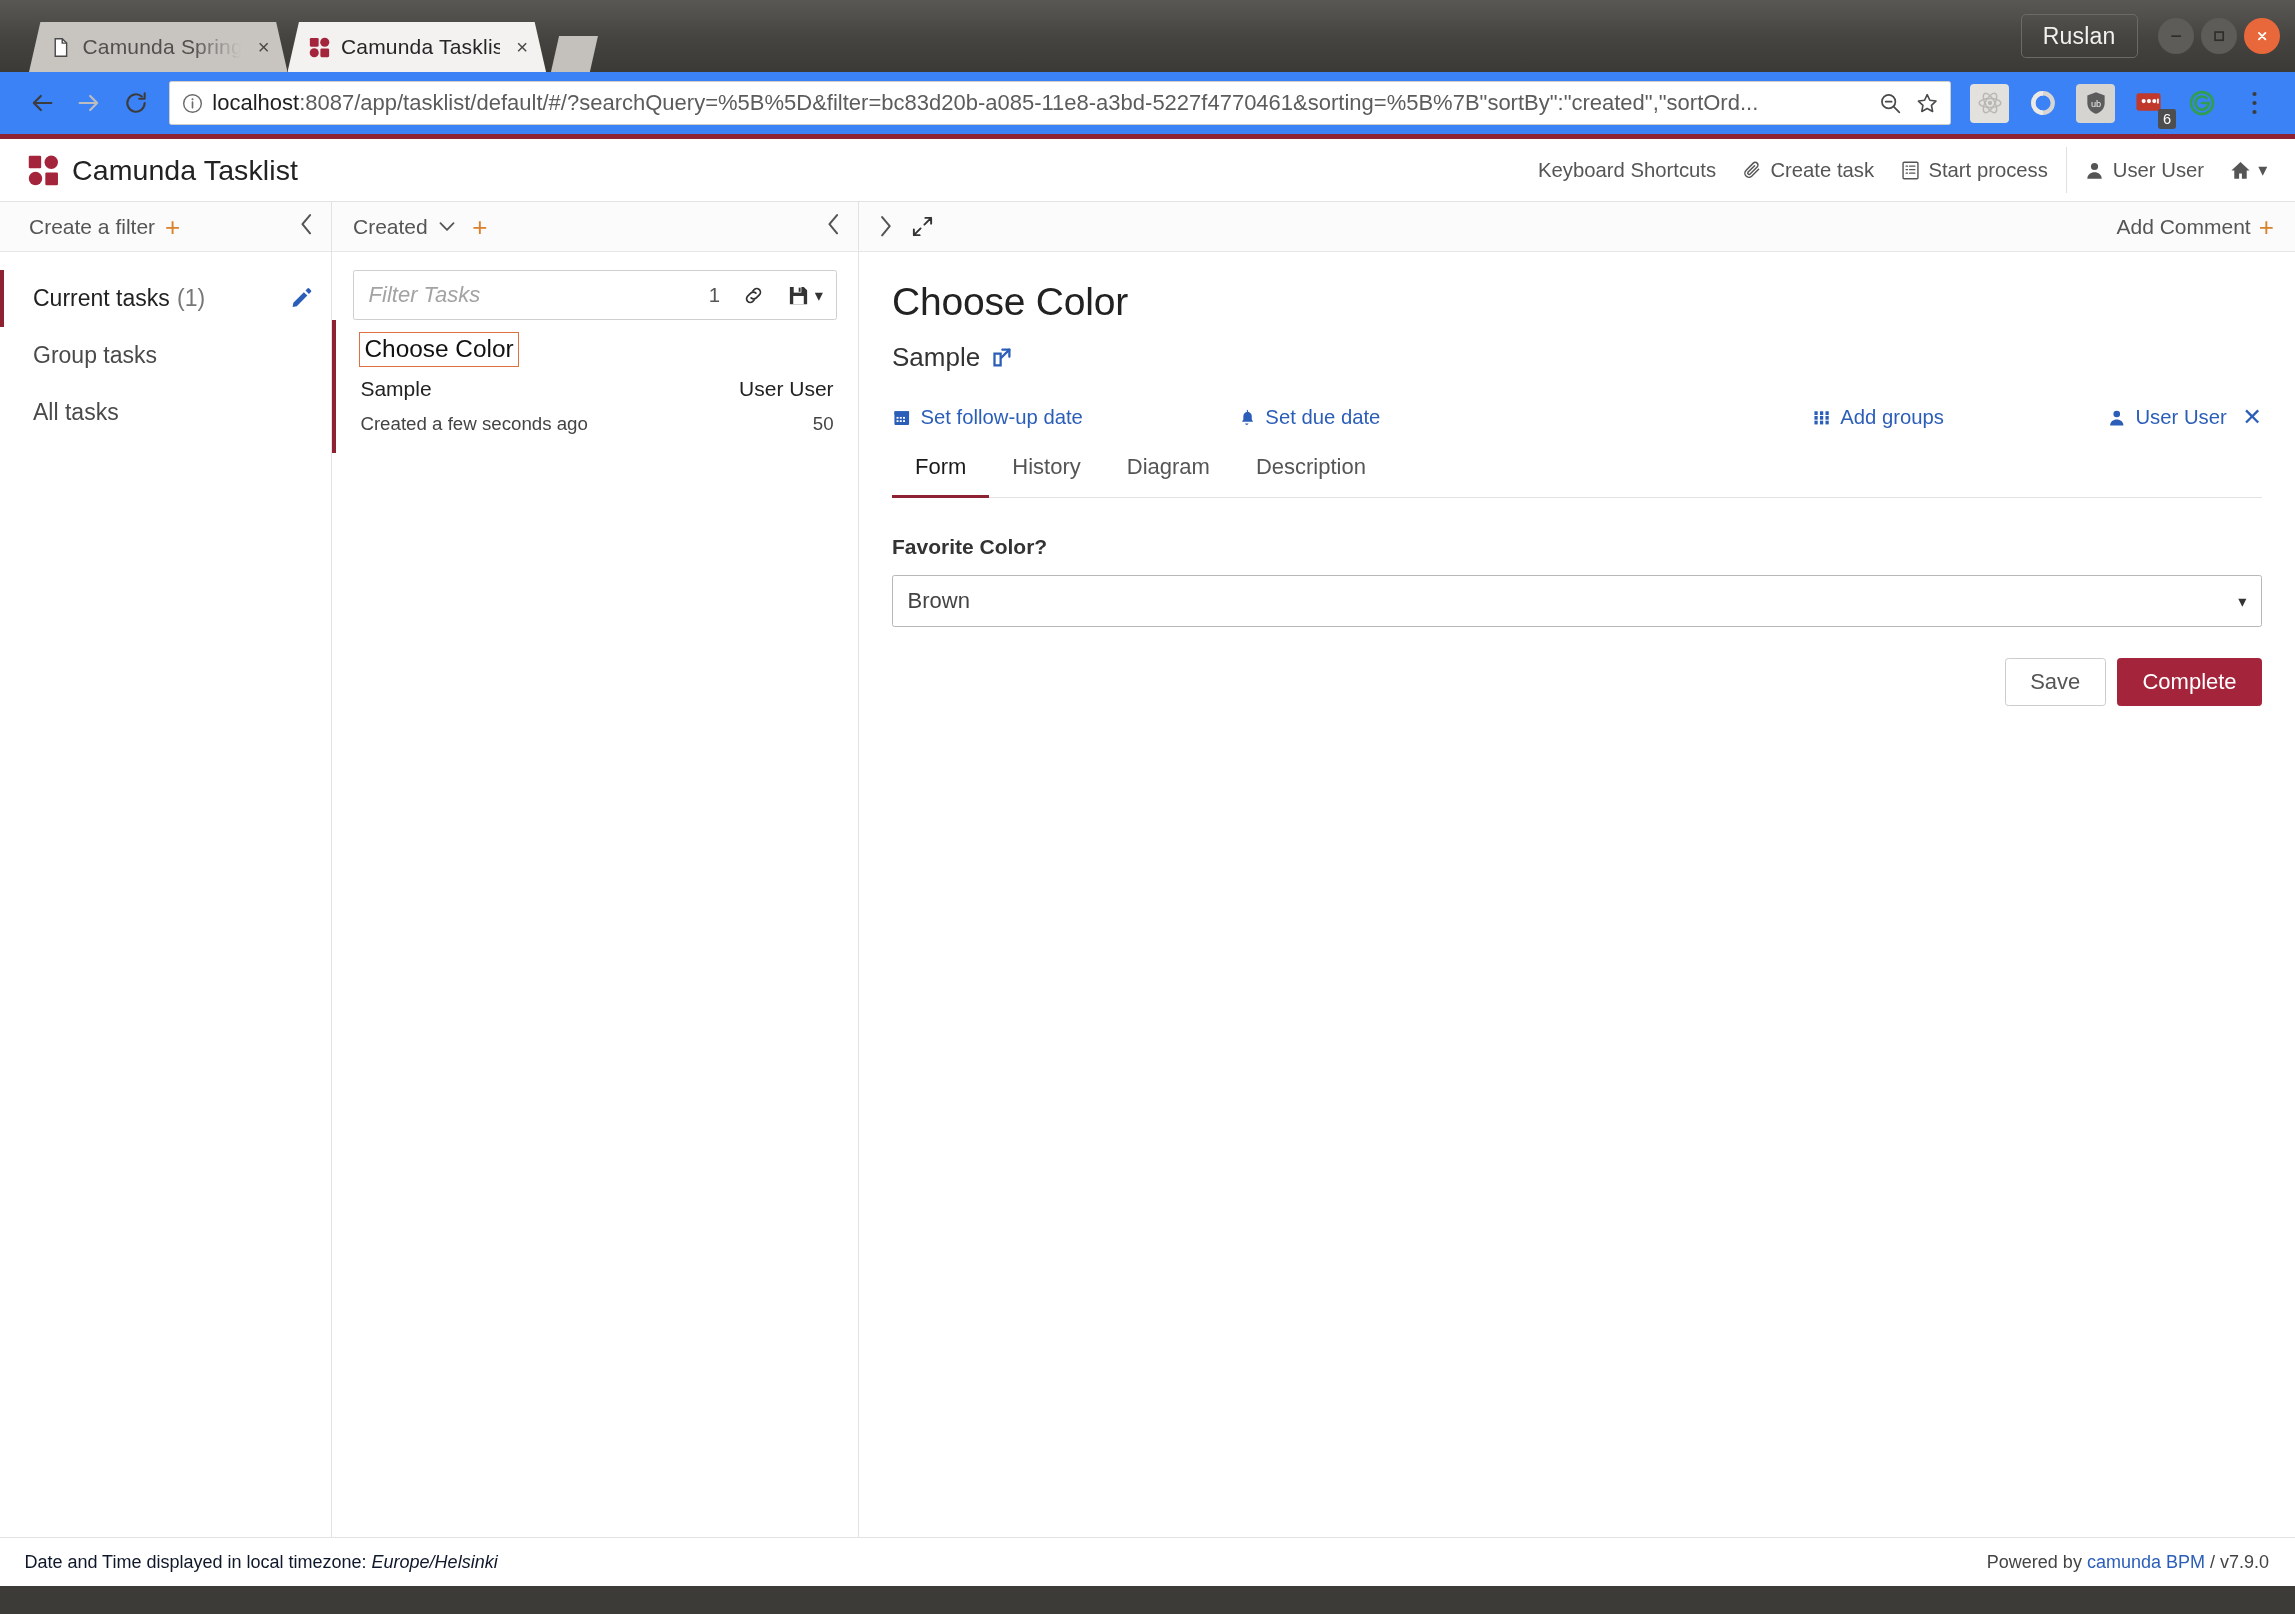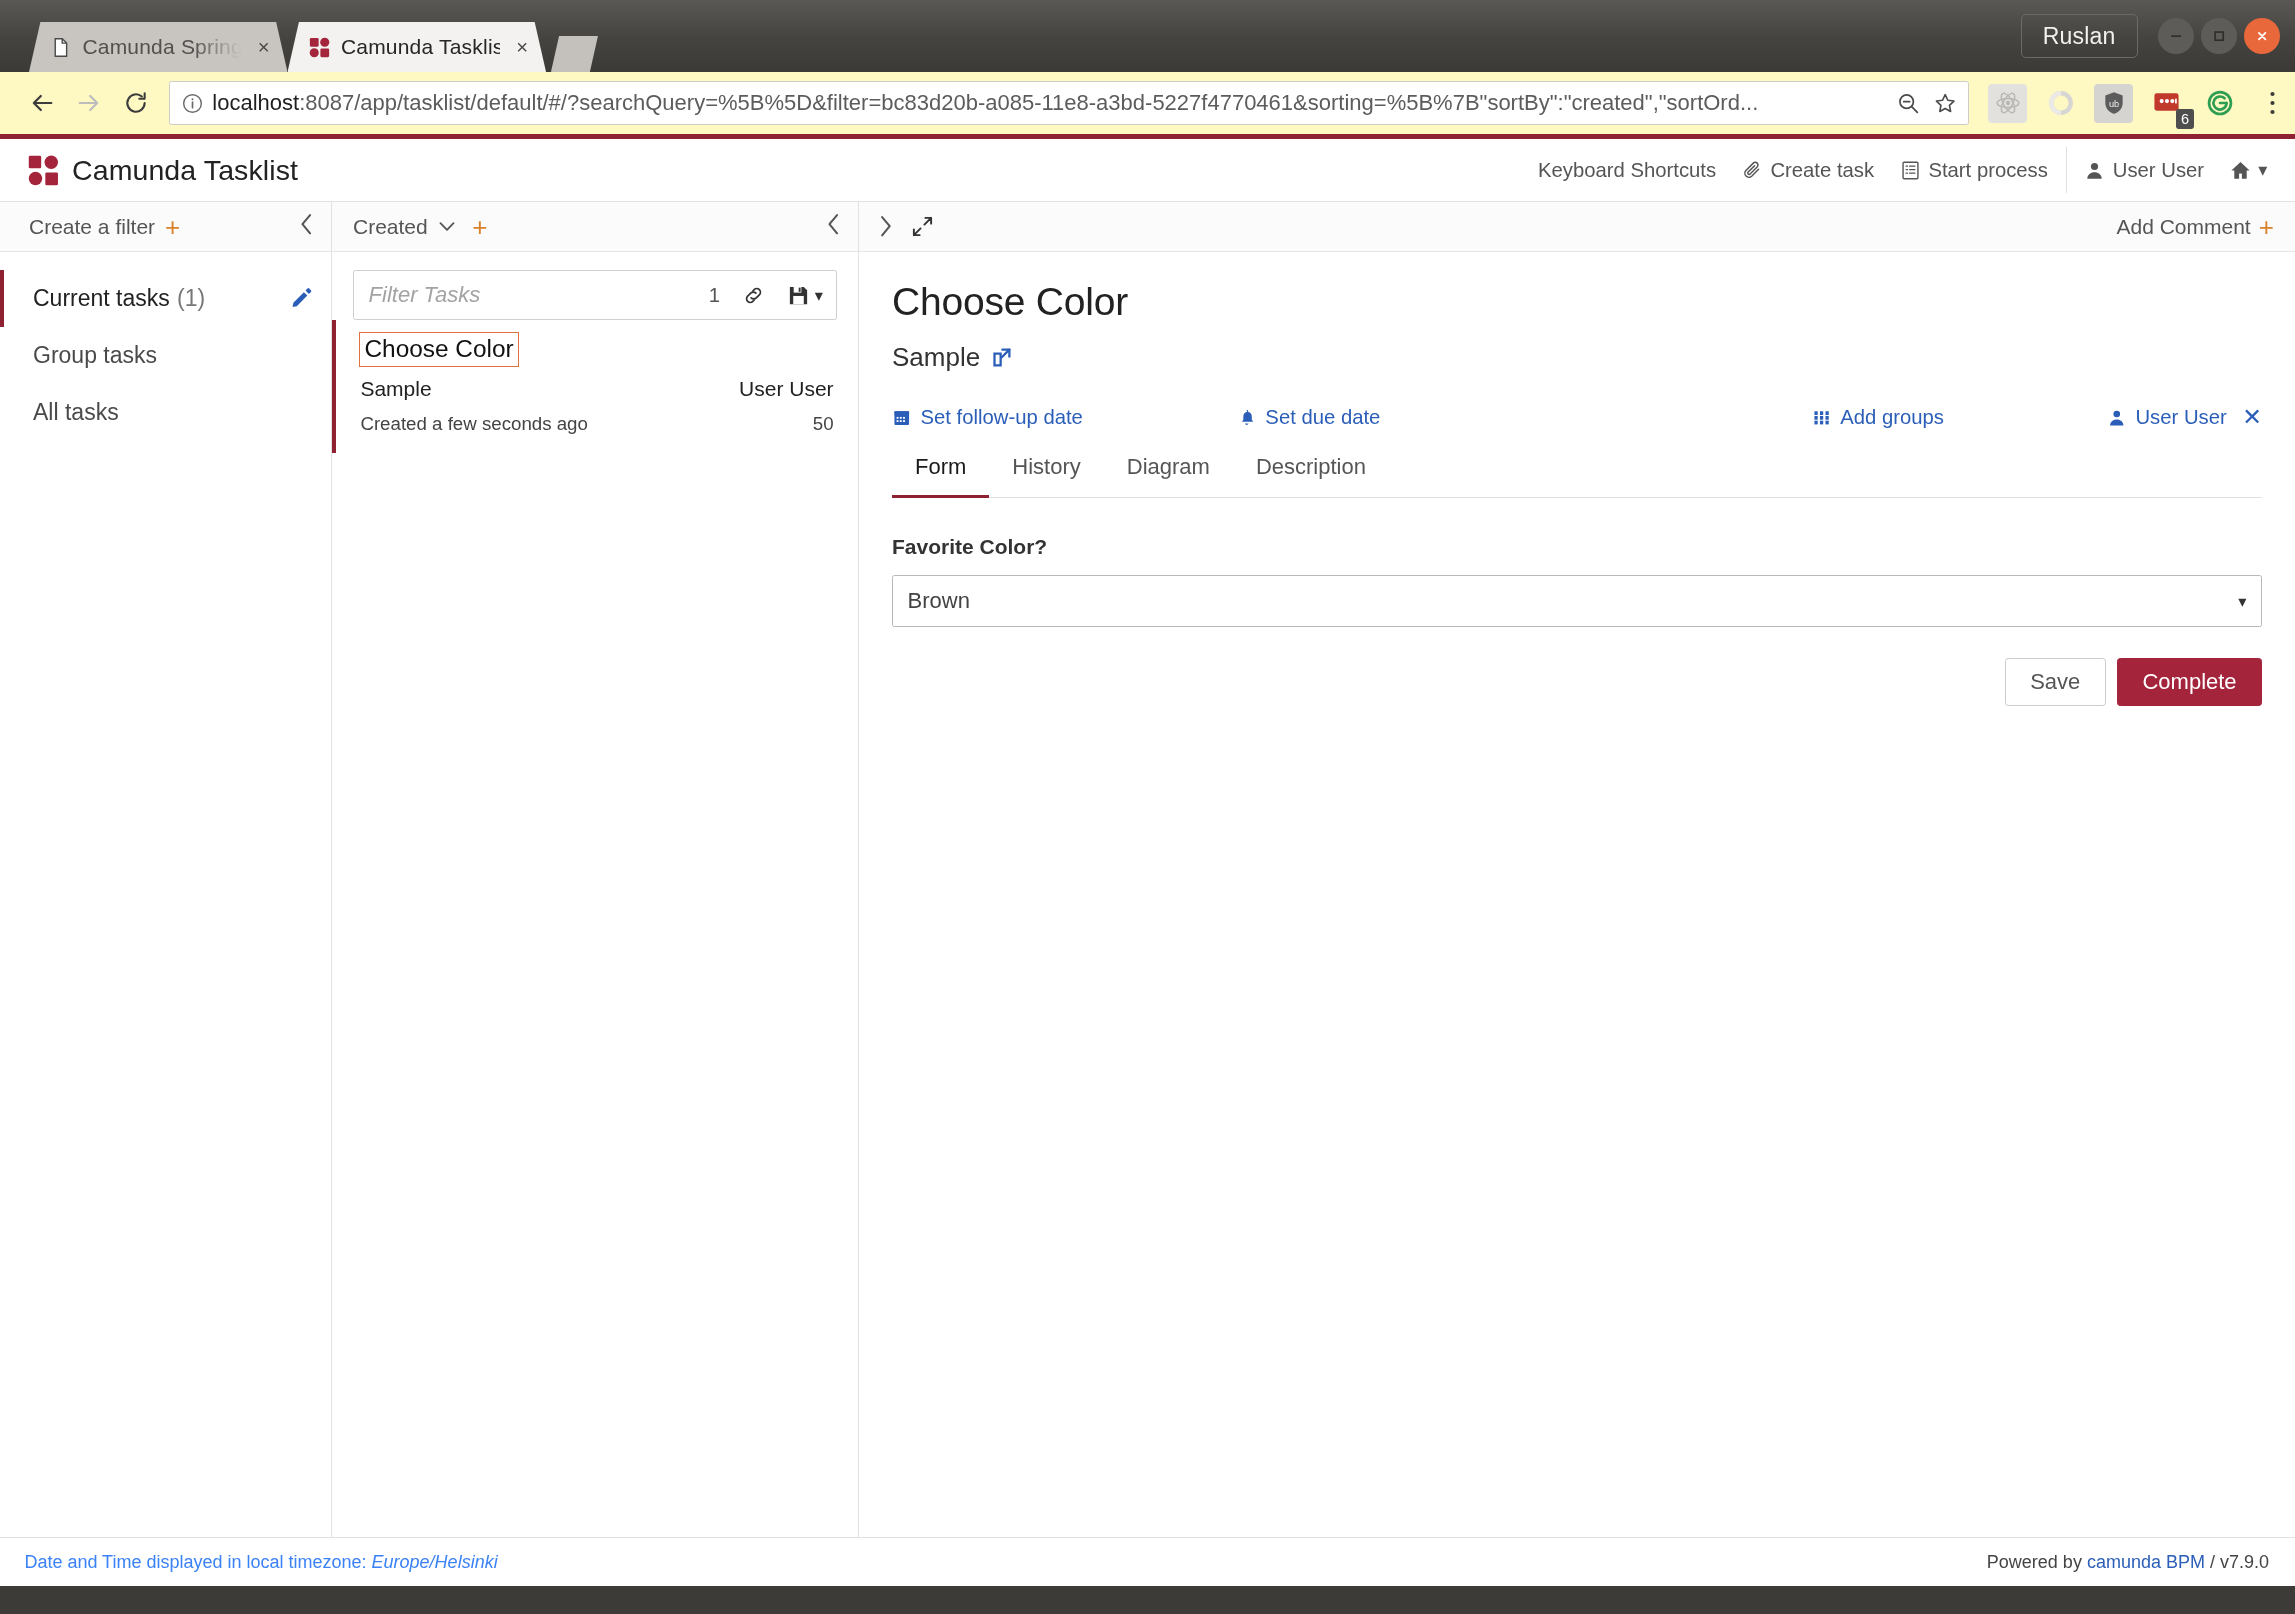--- a/index.html
+++ b/index.html
@@ -46,22 +46,22 @@
     font-size: 23px; padding: 7.3px 21px; margin-right: 13px; letter-spacing: 0.2px;
   }
   .wbtn { width: 36px; height: 36px; border-radius: 50%; margin-left: 7.3px; display: flex; align-items: center; justify-content: center; }
   .wbtn.min { background: #5e5c58; }
   .wbtn.max { background: #5e5c58; }
   .wbtn.close { background: #e8683b; }
   .wbtn svg { display: block; }
 
   
   .browserbar {
-    height: 62px; flex: 0 0 62px; background: #fef9c3;
-    display: flex; align-items: center; padding: 0 3px 0 18px; gap: 0;
+    height: 62px; flex: 0 0 62px; background: #3b82f6;
+    display: flex; align-items: center; padding: 0 21px 0 18px; gap: 0;
   }
   .navbtn { width: 47px; height: 47px; display: flex; align-items: center; justify-content: center; }
   .urlbox {
     flex: 1; height: 44px; background: #ffffff; border: 0.8px solid #cfcdc9; border-radius: 2.4px;
     display: flex; align-items: center; padding: 0 9.8px 0 11.4px; margin: 0 8.1px 0 9.8px; gap: 8.1px;
     overflow: hidden;
   }
   .url-text { font-size: 22px; color: #5c5c5c; white-space: nowrap; overflow: hidden; }
   .url-text b { color: #1f1f1f; font-weight: 400; }
   .urlicons { display: flex; align-items: center; gap: 13px; margin-left: auto; flex: 0 0 auto; padding-left: 11.4px; }
@@ -169,21 +169,21 @@
   .select .caret { margin-left: auto; font-size: 16.3px; color: #333; }
   .btnrow { display: flex; justify-content: flex-end; gap: 11.4px; margin-top: 31px; }
   .btn { font-size: 22px; border-radius: 3.3px; padding: 12.2px 24.4px; line-height: 1; }
   .btn.save { background: #fff; border: 0.8px solid #ccc; color: #555; }
   .btn.complete { background: #a4243b; color: #ffffff; border: 0.8px solid #a4243b; }
 
   .footer {
     height: 49px; flex: 0 0 49px; border-top: 0.8px solid #e2e2e2; background: #fff;
     display: flex; align-items: center; padding: 0 26px 0 24.4px;
   }
-  .footer .ft-left { font-size: 18px; color: #3b82f6; }
+  .footer .ft-left { font-size: 18px; color: #0f172a; }
   .footer .ft-left i { font-style: italic; }
   .footer .ft-right { margin-left: auto; font-size: 18px; color: #444; }
   .footer .ft-right a { color: #2b5eb8; text-decoration: none; }
   .bottombar { height: 29px; flex: 0 0 29px; background: #3c3b37; }
 </style>
 </head>
 <body>
 
 <div class="screen">
 

